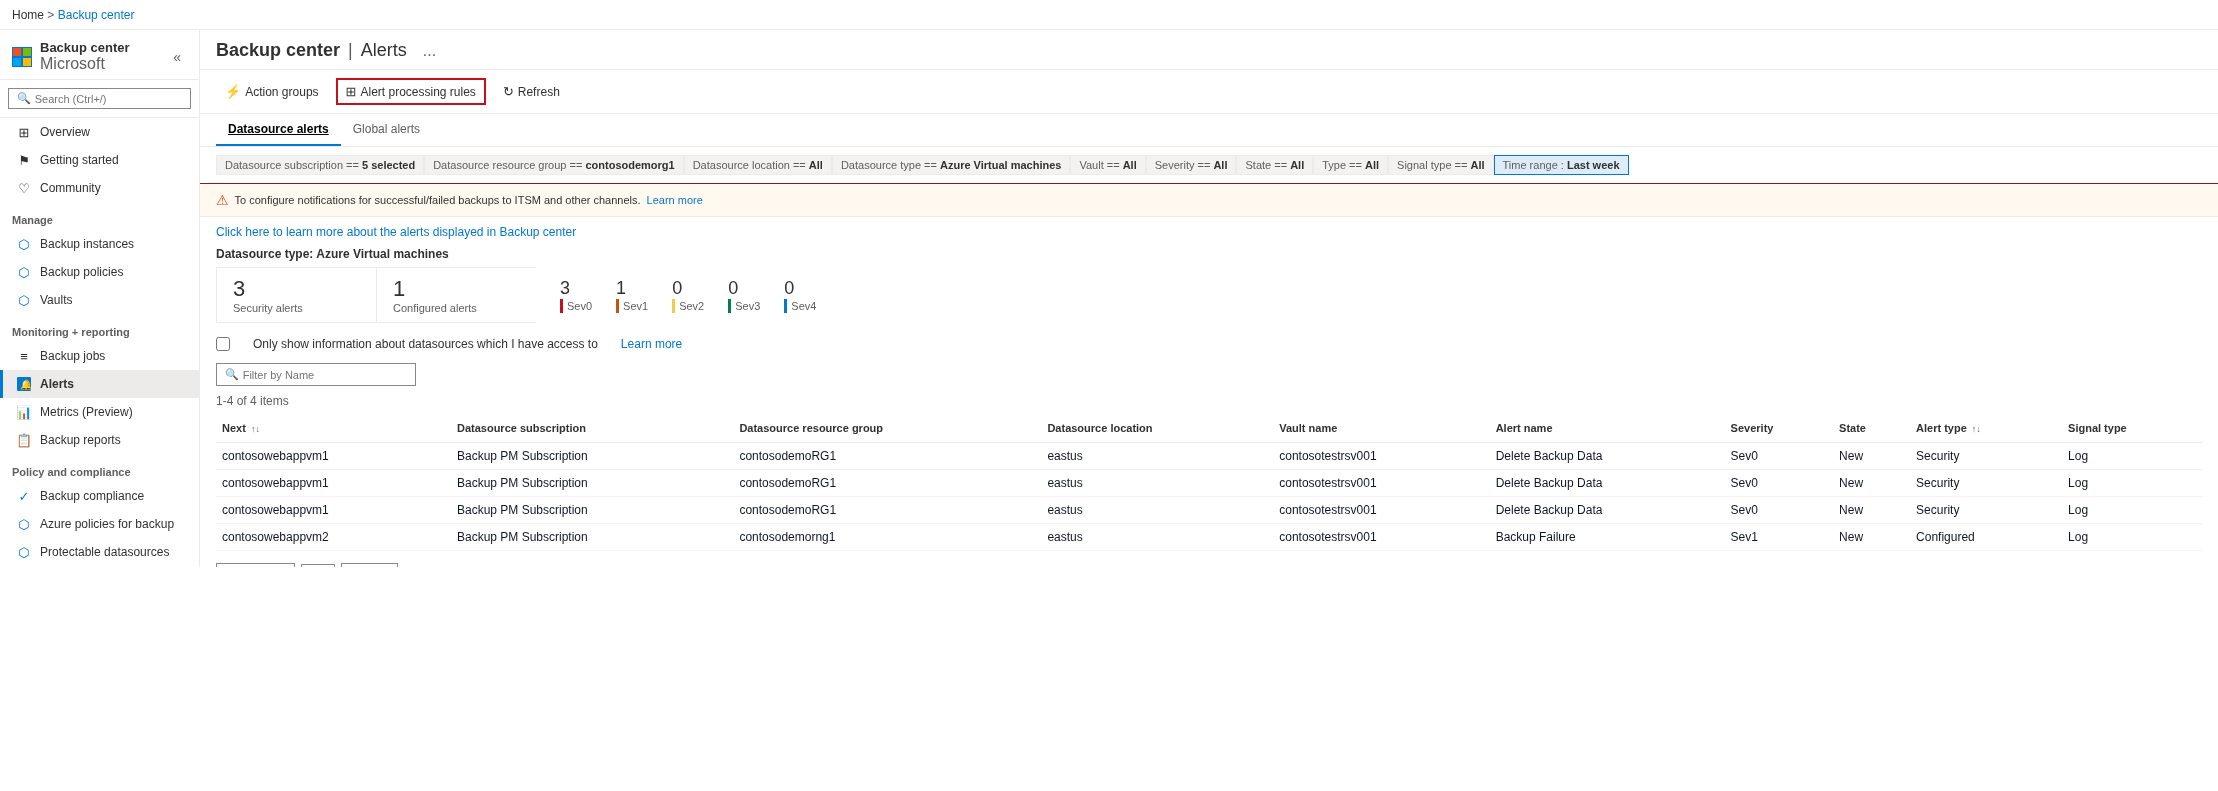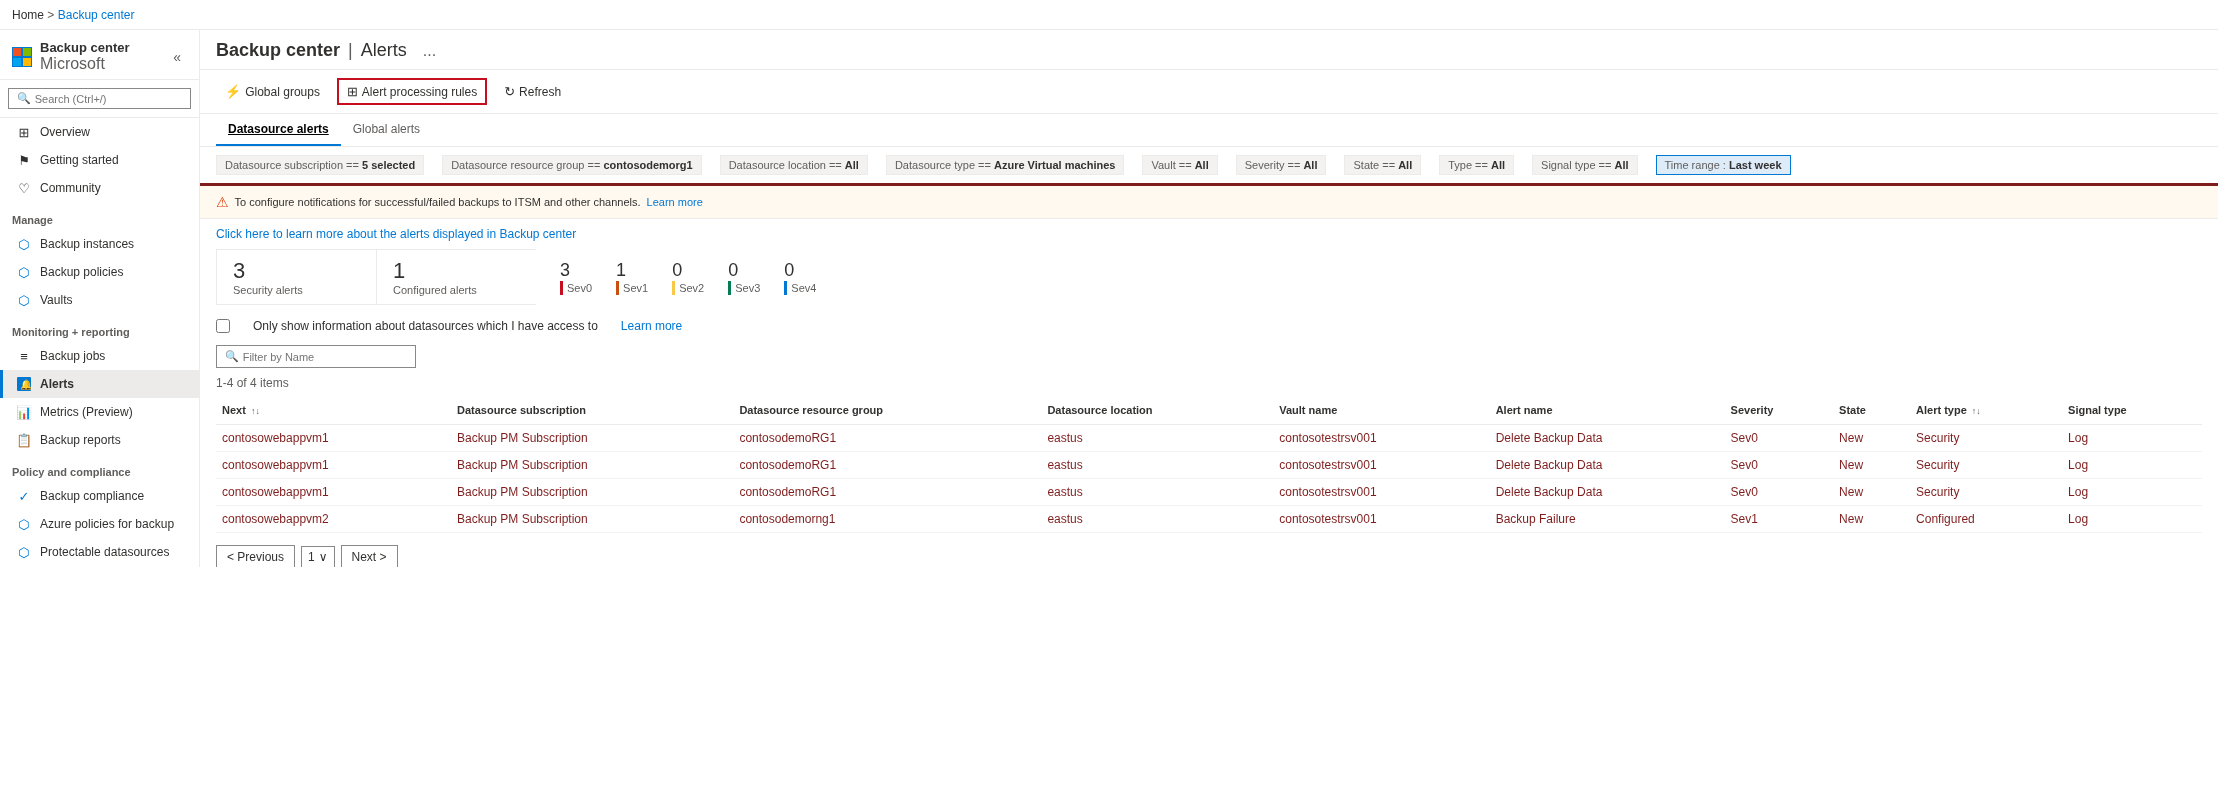--- a/index.html
+++ b/index.html
@@ -41,21 +41,21 @@
     .toolbar { padding: 8px 16px; display: flex; align-items: center; gap: 8px; border-bottom: 1px solid #edebe9; }
     .toolbar-btn { display: flex; align-items: center; gap: 4px; padding: 4px 8px; font-size: 12px; cursor: pointer; border: 1px solid transparent; background: transparent; color: #323130; }
     .toolbar-btn.highlighted { border: 2px solid #c50f1f; }
 
     
     .tabs { display: flex; align-items: center; padding: 0 16px; border-bottom: 1px solid #edebe9; }
     .tab { padding: 8px 12px; font-size: 12px; cursor: pointer; border-bottom: 2px solid transparent; color: #605e5c; }
     .tab.active { border-bottom: 2px solid #0078d4; color: #000000; font-weight: 600; text-decoration: underline; }
 
     
-    .filters-row { padding: 8px 16px; display: flex; align-items: center; gap: 18px; flex-wrap: wrap; border-bottom: 3px solid #7f1d1d; background: #fff; }
+    .filters-row { padding: 8px 16px; display: flex; align-items: center; gap: 0; flex-wrap: wrap; border-bottom: 1px solid #7f1d1d; background: #fff; }
     .filter-chip { border: 1px solid #edebe9; padding: 3px 8px; font-size: 11px; background: #f3f2f1; cursor: pointer; white-space: nowrap; }
     .filter-chip.highlighted-chip { background: #deecf9; border-color: #0078d4; }
     .filter-chip .filter-key { color: #605e5c; }
     .filter-chip .filter-val { font-weight: 600; }
 
     
     .warning-banner { padding: 8px 16px; background: #fff9f0; border-bottom: 1px solid #edebe9; display: flex; align-items: center; gap: 6px; font-size: 11px; }
     .warning-icon { color: #d83b01; font-size: 14px; }
 
     
@@ -90,21 +90,21 @@
     .filter-name-box input { border: none; outline: none; font-size: 11px; flex: 1; }
 
     
     .count-label { padding: 2px 16px 6px 16px; font-size: 12px; color: #605e5c; }
 
     
     .table-container { padding: 0 16px; }
     table { width: 100%; border-collapse: collapse; font-size: 12px; }
     thead tr { border-bottom: 1px solid #edebe9; }
     th { padding: 8px 6px; text-align: left; font-weight: 600; color: #323130; font-size: 11px; white-space: nowrap; }
-    td { padding: 6px 6px; color: #7f1d1d; border-bottom: 1px solid #f3f2f1; }
+    td { padding: 6px 6px; color: #0f172a; border-bottom: 1px solid #f3f2f1; }
     .sort-icon { font-size: 9px; color: #605e5c; margin-left: 2px; }
 
     
     .pagination { padding: 12px 16px; display: flex; align-items: center; gap: 6px; }
     .page-btn { border: 1px solid #8a8886; padding: 4px 10px; font-size: 12px; cursor: pointer; background: #fff; color: #323130; display: flex; align-items: center; gap: 4px; }
     .page-dropdown { display: flex; align-items: center; border: 1px solid #8a8886; padding: 3px 6px; gap: 4px; cursor: pointer; font-size: 12px; }
 
     
     .chevron-collapse { cursor: pointer; padding: 2px 6px; font-size: 14px; color: #605e5c; }
 
@@ -235,21 +235,21 @@
           <span class="page-title">Backup center</span>
           <span class="page-title-sep">|</span>
           <span class="page-title-sub">Alerts</span>
           <span style="margin-left:8px;cursor:pointer;color:#605e5c;font-size:16px;">...</span>
         </div>
       </div>
 
       <div class="toolbar">
         <button class="toolbar-btn">
           <span style="font-size:13px;">⚡</span>
-          <span>Global groups</span>
+          <span>Action groups</span>
         </button>
         <button class="toolbar-btn highlighted" style="border: 2px solid #c50f1f;">
           <span style="font-size:13px;">⊞</span>
           <span>Alert processing rules</span>
         </button>
         <button class="toolbar-btn">
           <span style="font-size:13px;">↻</span>
           <span>Refresh</span>
         </button>
       </div>
@@ -296,20 +296,21 @@
         <span class="warning-icon">⚠</span>
         <span>To configure notifications for successful/failed backups to ITSM and other channels.</span>
         <a style="color:#0078d4;cursor:pointer;">Learn more</a>
       </div>
 
       <div class="info-link-row">
         <a class="info-link">Click here to learn more about the alerts displayed in Backup center</a>
       </div>
 
       <div class="stats-section">
+        <div class="datasource-type-label">Datasource type: Azure Virtual machines</div>
         <div class="stats-row">
           <div class="stat-box">
             <div class="stat-number">3</div>
             <div class="stat-label">Security alerts</div>
           </div>
           <div class="stat-box">
             <div class="stat-number">1</div>
             <div class="stat-label">Configured alerts</div>
           </div>
           <div class="severity-bars">

